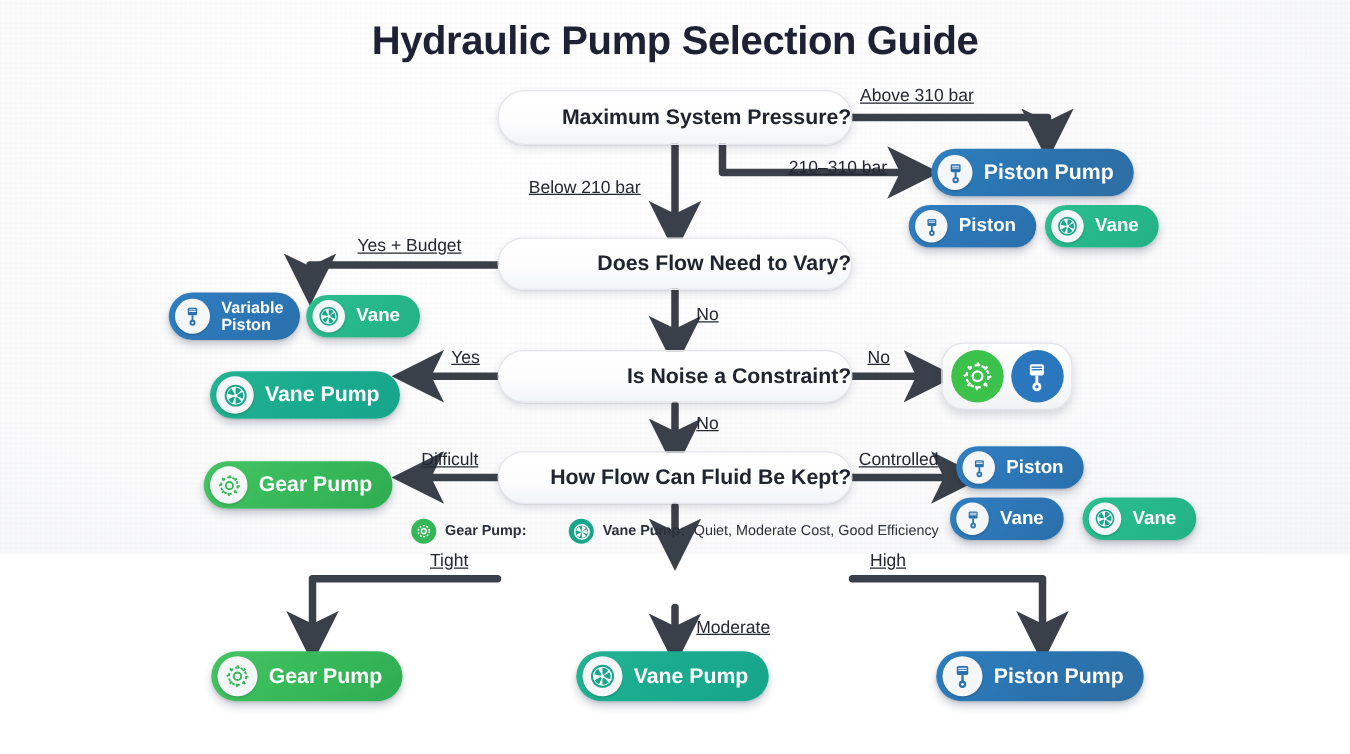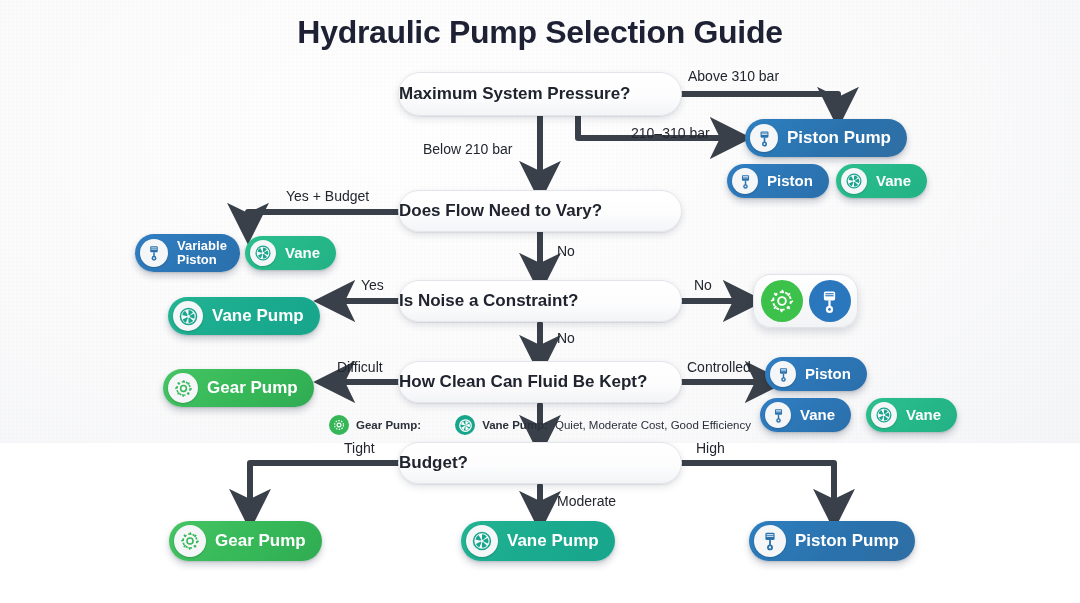--- a/index.html
+++ b/index.html
@@ -27,21 +27,21 @@
     text-align: center;
     font-size: 32px; font-weight: bold;
     color: #1d2133;
     letter-spacing: -0.3px;
   }
   svg.edges { position: absolute; left:0; top:0; width:1080px; height:603px; }
 
   
   .decision {
     position: absolute;
-    display: flex; align-items: center; justify-content: flex-start;
+    display: flex; align-items: center; justify-content: flex-end;
     background: linear-gradient(180deg, #ffffff 0%, #fdfdfe 55%, #f3f4f6 100%);
     border: 1px solid #e3e5ea;
     border-radius: 28px;
     box-shadow: 0 3px 7px rgba(30,35,55,0.13), 0 1px 1px rgba(30,35,55,0.07);
     color: #20242f;
     font-size: 17px; font-weight: bold;
     white-space: nowrap;
   }
   
   .pill {
@@ -81,20 +81,21 @@
   .circ { border-radius: 50%; display:flex; align-items:center; justify-content:center; }
   .circ.g { background: #3cc14b; }
   .circ.b { background: #2b77bd; }
 
   
   .elabel {
     position: absolute;
     font-size: 14px;
     color: #23262f;
     white-space: nowrap;
+    text-decoration: underline;
   }
 
   
   #legend {
     position: absolute; left: 0; bottom: 8px; width: 1080px;
     display: flex; align-items: center; justify-content: center;
     gap: 34px;
     font-size: 11.5px; color: #2b2f3a;
   }
   .lgitem { display: flex; align-items: center; gap: 7px; white-space: nowrap; }
@@ -156,26 +157,23 @@
 
   <div class="decision" style="left:398px; top:190px; width:284px; height:42px;">
     <span>Does Flow Need to Vary?</span>
   </div>
 
   <div class="decision" style="left:398px; top:280px; width:284px; height:42px;">
     <span>Is Noise a Constraint?</span>
   </div>
 
   <div class="decision" style="left:398px; top:361px; width:284px; height:42px;">
-    <span>How Clean Can Fluid Be Kept?</span>
-  </div>
-
-  <div class="decision" style="left:398px; top:442px; width:284px; height:42px;">
-    <span>Budget?</span>
-  </div>
+    <span>How Flow Can Fluid Be Kept?</span>
+  </div>
+
 
   <div class="elabel" style="left:688px; top:68px;">Above 310 bar</div>
   <div class="elabel" style="left:588px; top:125px;margin-left:43px;">210–310 bar</div>
   <div class="elabel" style="left:423px; top:141px;">Below 210 bar</div>
   <div class="elabel" style="left:286px; top:188px;">Yes + Budget</div>
   <div class="elabel" style="left:557px; top:243px;">No</div>
   <div class="elabel" style="left:361px; top:277px;">Yes</div>
   <div class="elabel" style="left:694px; top:277px;">No</div>
   <div class="elabel" style="left:557px; top:330px;">No</div>
   <div class="elabel" style="left:337px; top:359px;">Difficult</div>

